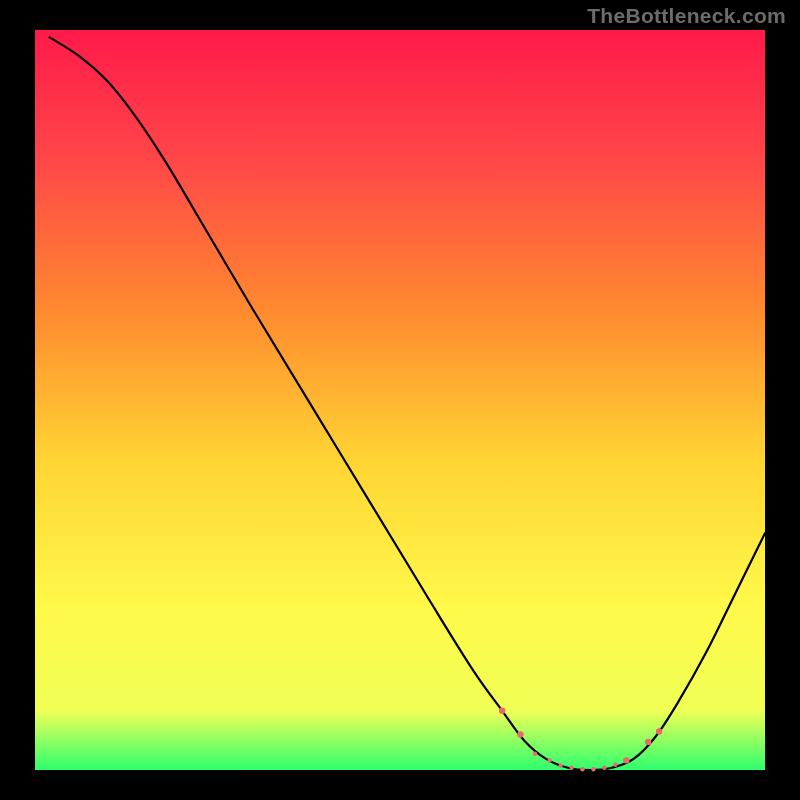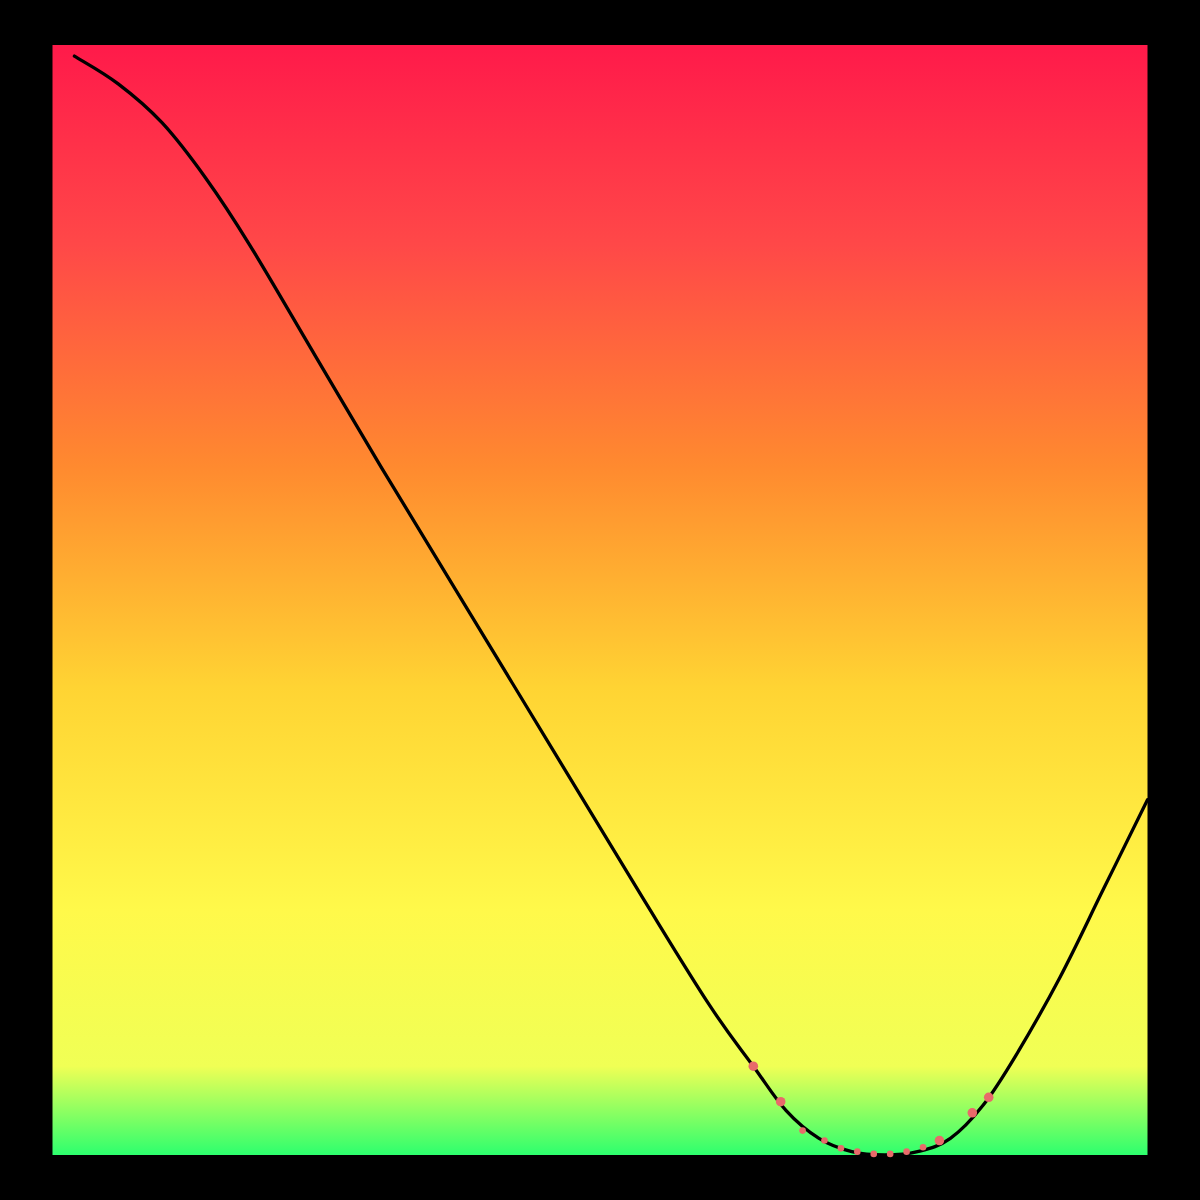--- a/index.html
+++ b/index.html
@@ -59,13 +59,14 @@
         <circle cx="571.55" cy="767.78" r="2.2" fill="#e86a6a"></circle>
         <circle cx="582.5" cy="769.26" r="2.2" fill="#e86a6a"></circle>
         <circle cx="593.45" cy="769.26" r="2.2" fill="#e86a6a"></circle>
         <circle cx="604.4" cy="767.78" r="2.2" fill="#e86a6a"></circle>
         <circle cx="615.35" cy="764.82" r="2.2" fill="#e86a6a"></circle>
         <circle cx="626.3000000000001" cy="760.38" r="3.2" fill="#e86a6a"></circle>
         <circle cx="648.1999999999999" cy="741.88" r="3.2" fill="#e86a6a"></circle>
         <circle cx="659.15" cy="731.52" r="3.2" fill="#e86a6a"></circle>
       </g>
   </svg>
+  <div class="watermark">TheBottleneck.com</div>
 </div>
 
 </body></html>

